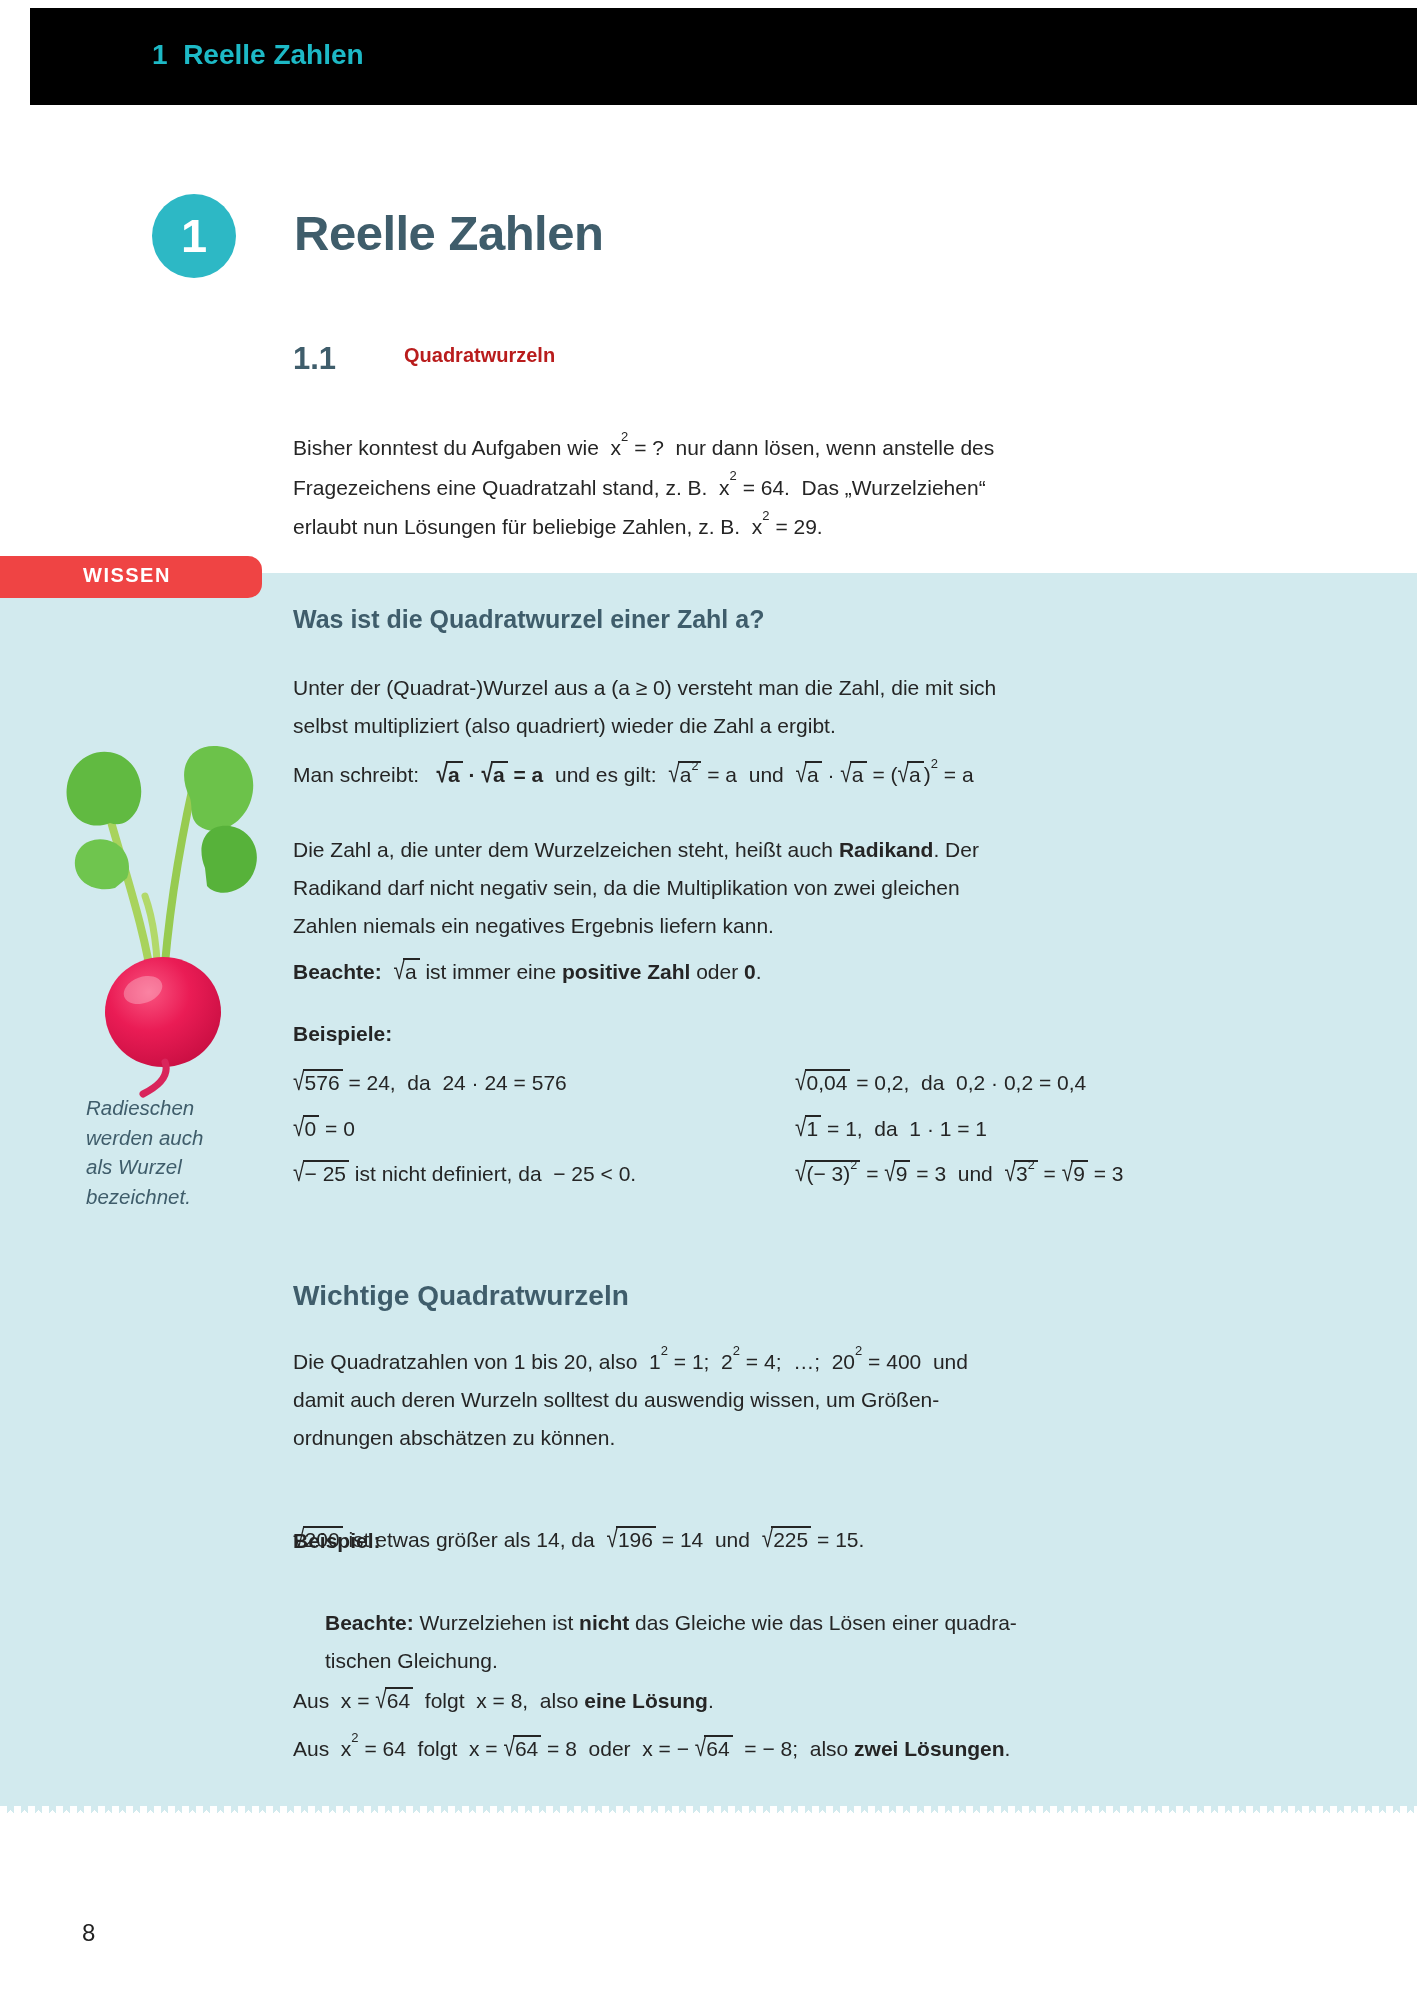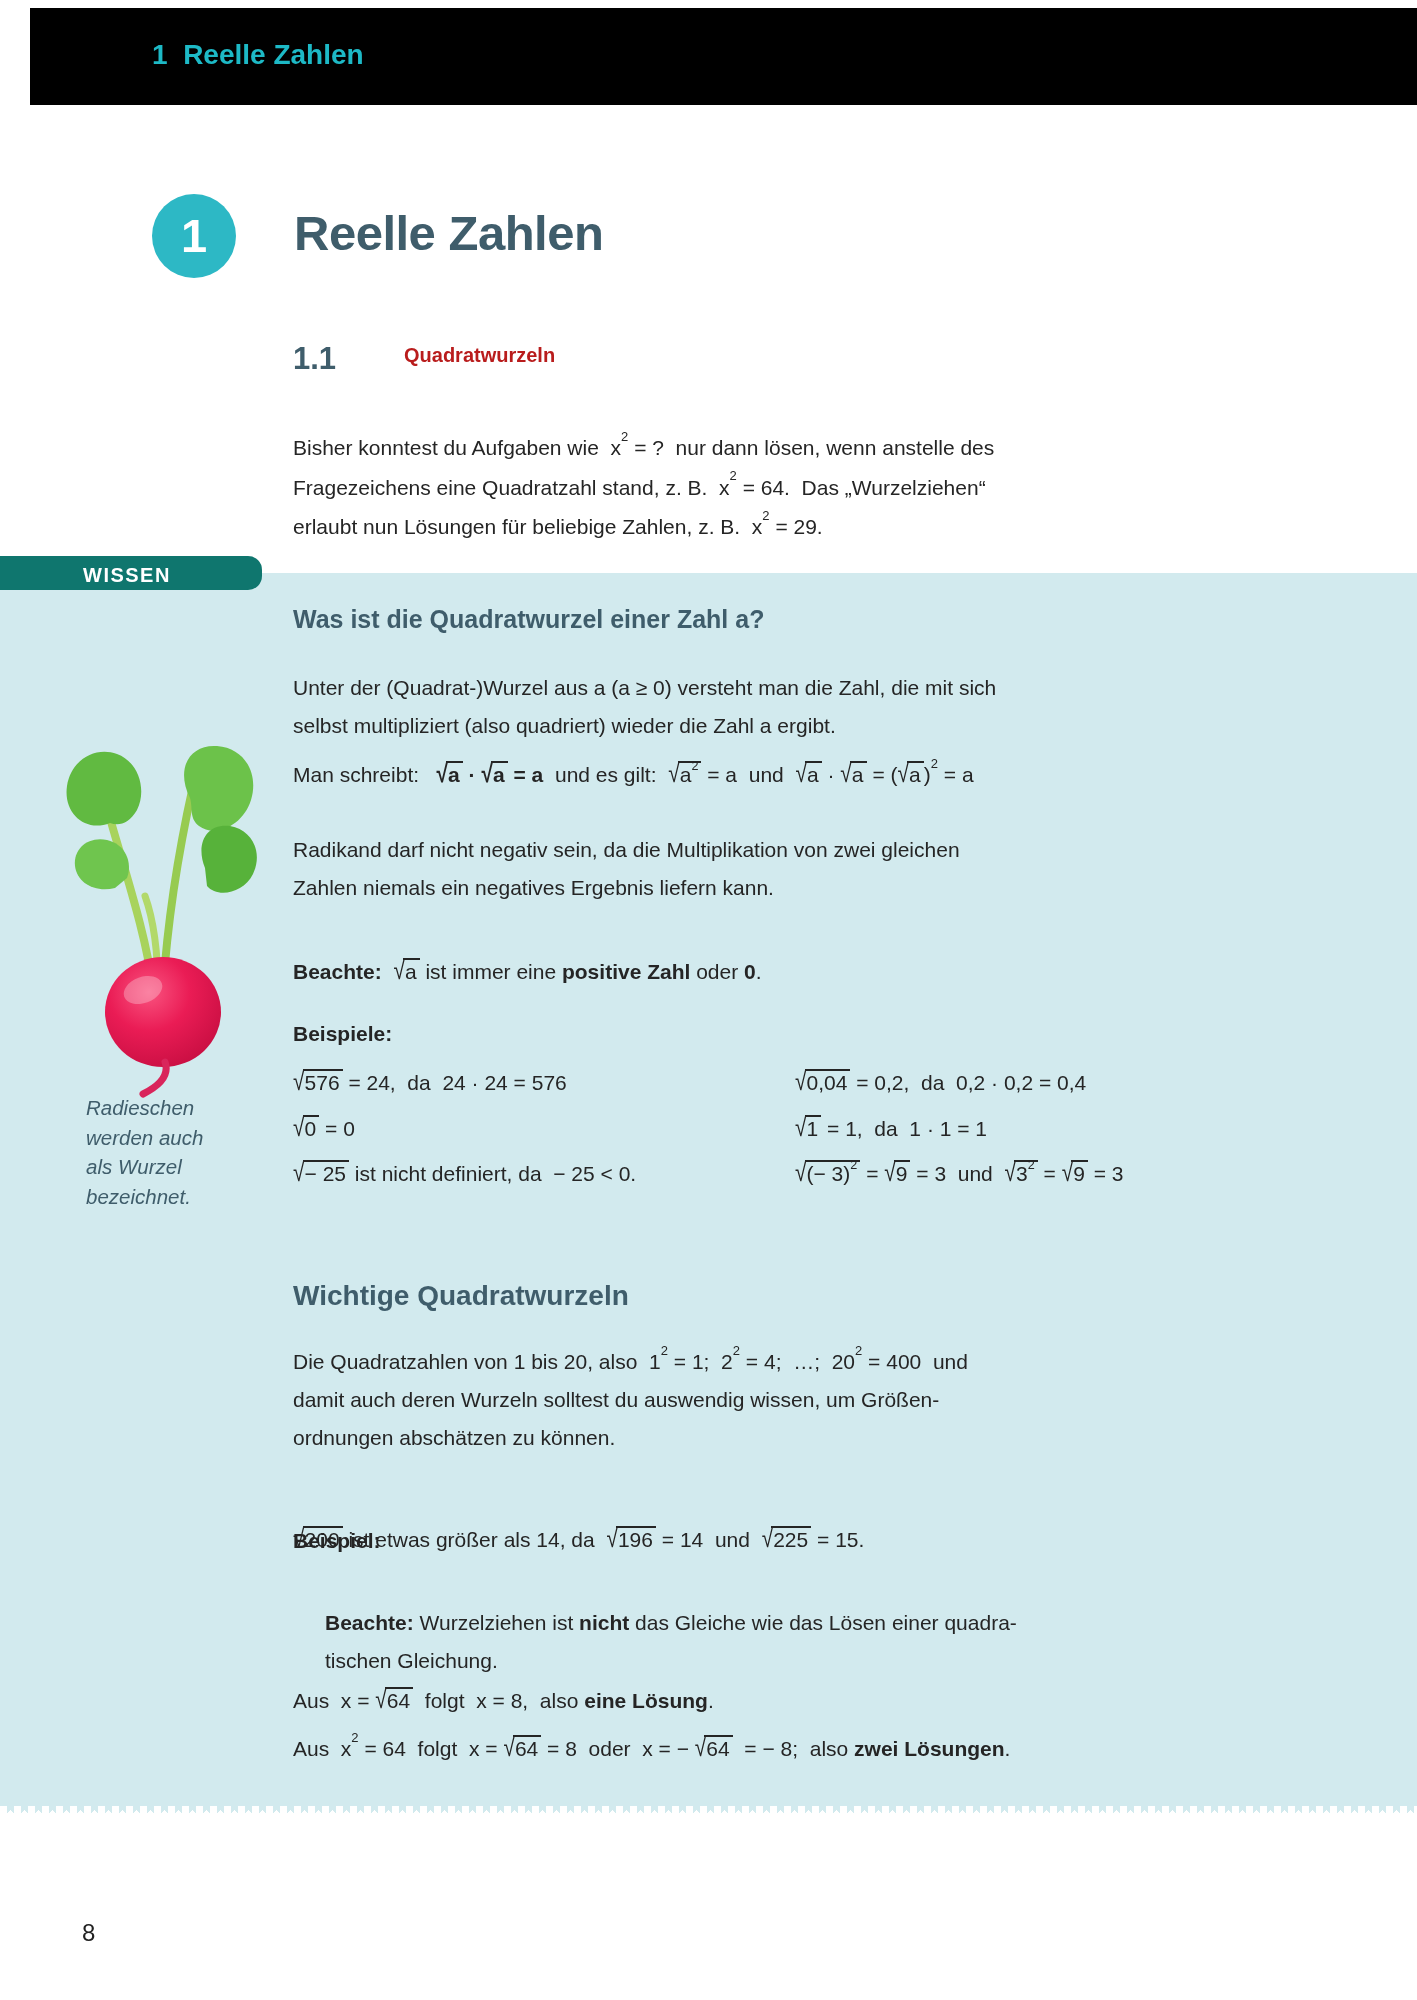--- a/index.html
+++ b/index.html
@@ -28,21 +28,21 @@
 
   .body-text { font-size:21px; color:#252525; }
   .intro { left:293px; top:428px; }
   .intro .line { line-height:39.5px; }
 
   .wissen-box { left:0; top:573px; width:1417px; height:1233px; background:#d2eaee; }
   .tear { left:0; top:1806px; width:1417px; height:10px;
     background:
       linear-gradient(-135deg,#d2eaee 5px,transparent 0) 0 0/14px 10px repeat-x,
       linear-gradient(135deg,#d2eaee 5px,transparent 0) 7px 0/14px 10px repeat-x; }
-  .wissen-tab { left:0; top:556px; width:262px; height:34px; background:#0f766e; border-radius:0 14px 14px 0; }
+  .wissen-tab { left:0; top:556px; width:262px; height:42px; background:#ef4444; border-radius:0 14px 14px 0; }
   .wissen-tab-label { left:83px; top:8px; position:absolute; color:#fff; font-weight:700; font-size:20px; letter-spacing:1.5px; }
 
   .box-h1 { left:293px; top:605px; font-size:25px; font-weight:700; color:#3f5d6b; }
   .box-h2 { left:293px; top:1280px; font-size:28px; font-weight:700; color:#3f5d6b; }
   .lab { font-weight:700; }
 
   .caption { left:86px; top:1093px; font-size:20.5px; font-style:italic; color:#3f5d6b; }
   .caption .line { line-height:29.5px; }
 
   .pagenum { left:82px; top:1919px; font-size:24px; color:#222; }
@@ -103,20 +103,21 @@
 
   <div class="abs box-h1">Was ist die Quadratwurzel einer Zahl a?</div>
   <div class="abs body-text" style="left:293px; top:669px;">
       <div class="line"><span>Unter der (Quadrat-)Wurzel aus a (a ≥ 0) versteht man die Zahl, die mit sich</span></div>
       <div class="line"><span>selbst multipliziert (also quadriert) wieder die Zahl a ergibt.</span></div>
     </div>
   <div class="abs body-text" style="left:293px; top:756px;">
       <div class="line"><span>Man schreibt:   </span><span class="sqrt b"><span class="rt">√</span><span class="bar"><span>a</span></span></span><span class="b"> · </span><span class="sqrt b"><span class="rt">√</span><span class="bar"><span>a</span></span></span><span class="b"> = a</span><span>  und es gilt:  </span><span class="sqrt"><span class="rt">√</span><span class="bar"><span>a</span><sup>2</sup></span></span><span> = a  und  </span><span class="sqrt"><span class="rt">√</span><span class="bar"><span>a</span></span></span><span> · </span><span class="sqrt"><span class="rt">√</span><span class="bar"><span>a</span></span></span><span> = (</span><span class="sqrt"><span class="rt">√</span><span class="bar"><span>a</span></span></span><span>)</span><sup>2</sup><span> = a</span></div>
     </div>
   <div class="abs body-text" style="left:293px; top:831px;">
+      <div class="line"><span>Die Zahl a, die unter dem Wurzelzeichen steht, heißt auch </span><span class="b">Radikand</span><span>. Der</span></div>
       <div class="line"><span>Radikand darf nicht negativ sein, da die Multiplikation von zwei gleichen</span></div>
       <div class="line"><span>Zahlen niemals ein negatives Ergebnis liefern kann.</span></div>
     </div>
   <div class="abs body-text" style="left:293px; top:953px;">
       <div class="line"><span class="b">Beachte:  </span><span class="sqrt"><span class="rt">√</span><span class="bar"><span>a</span></span></span><span> ist immer eine </span><span class="b">positive Zahl</span><span> oder </span><span class="b">0</span><span>.</span></div>
     </div>
   <div class="abs body-text lab" style="left:293px; top:1022px;">Beispiele:</div>
 
   <div class="abs body-text" style="left:293px; top:1064px;">
       <div class="line"><span class="sqrt"><span class="rt">√</span><span class="bar"><span>576</span></span></span><span> = 24,  da  24 · 24 = 576</span></div>

